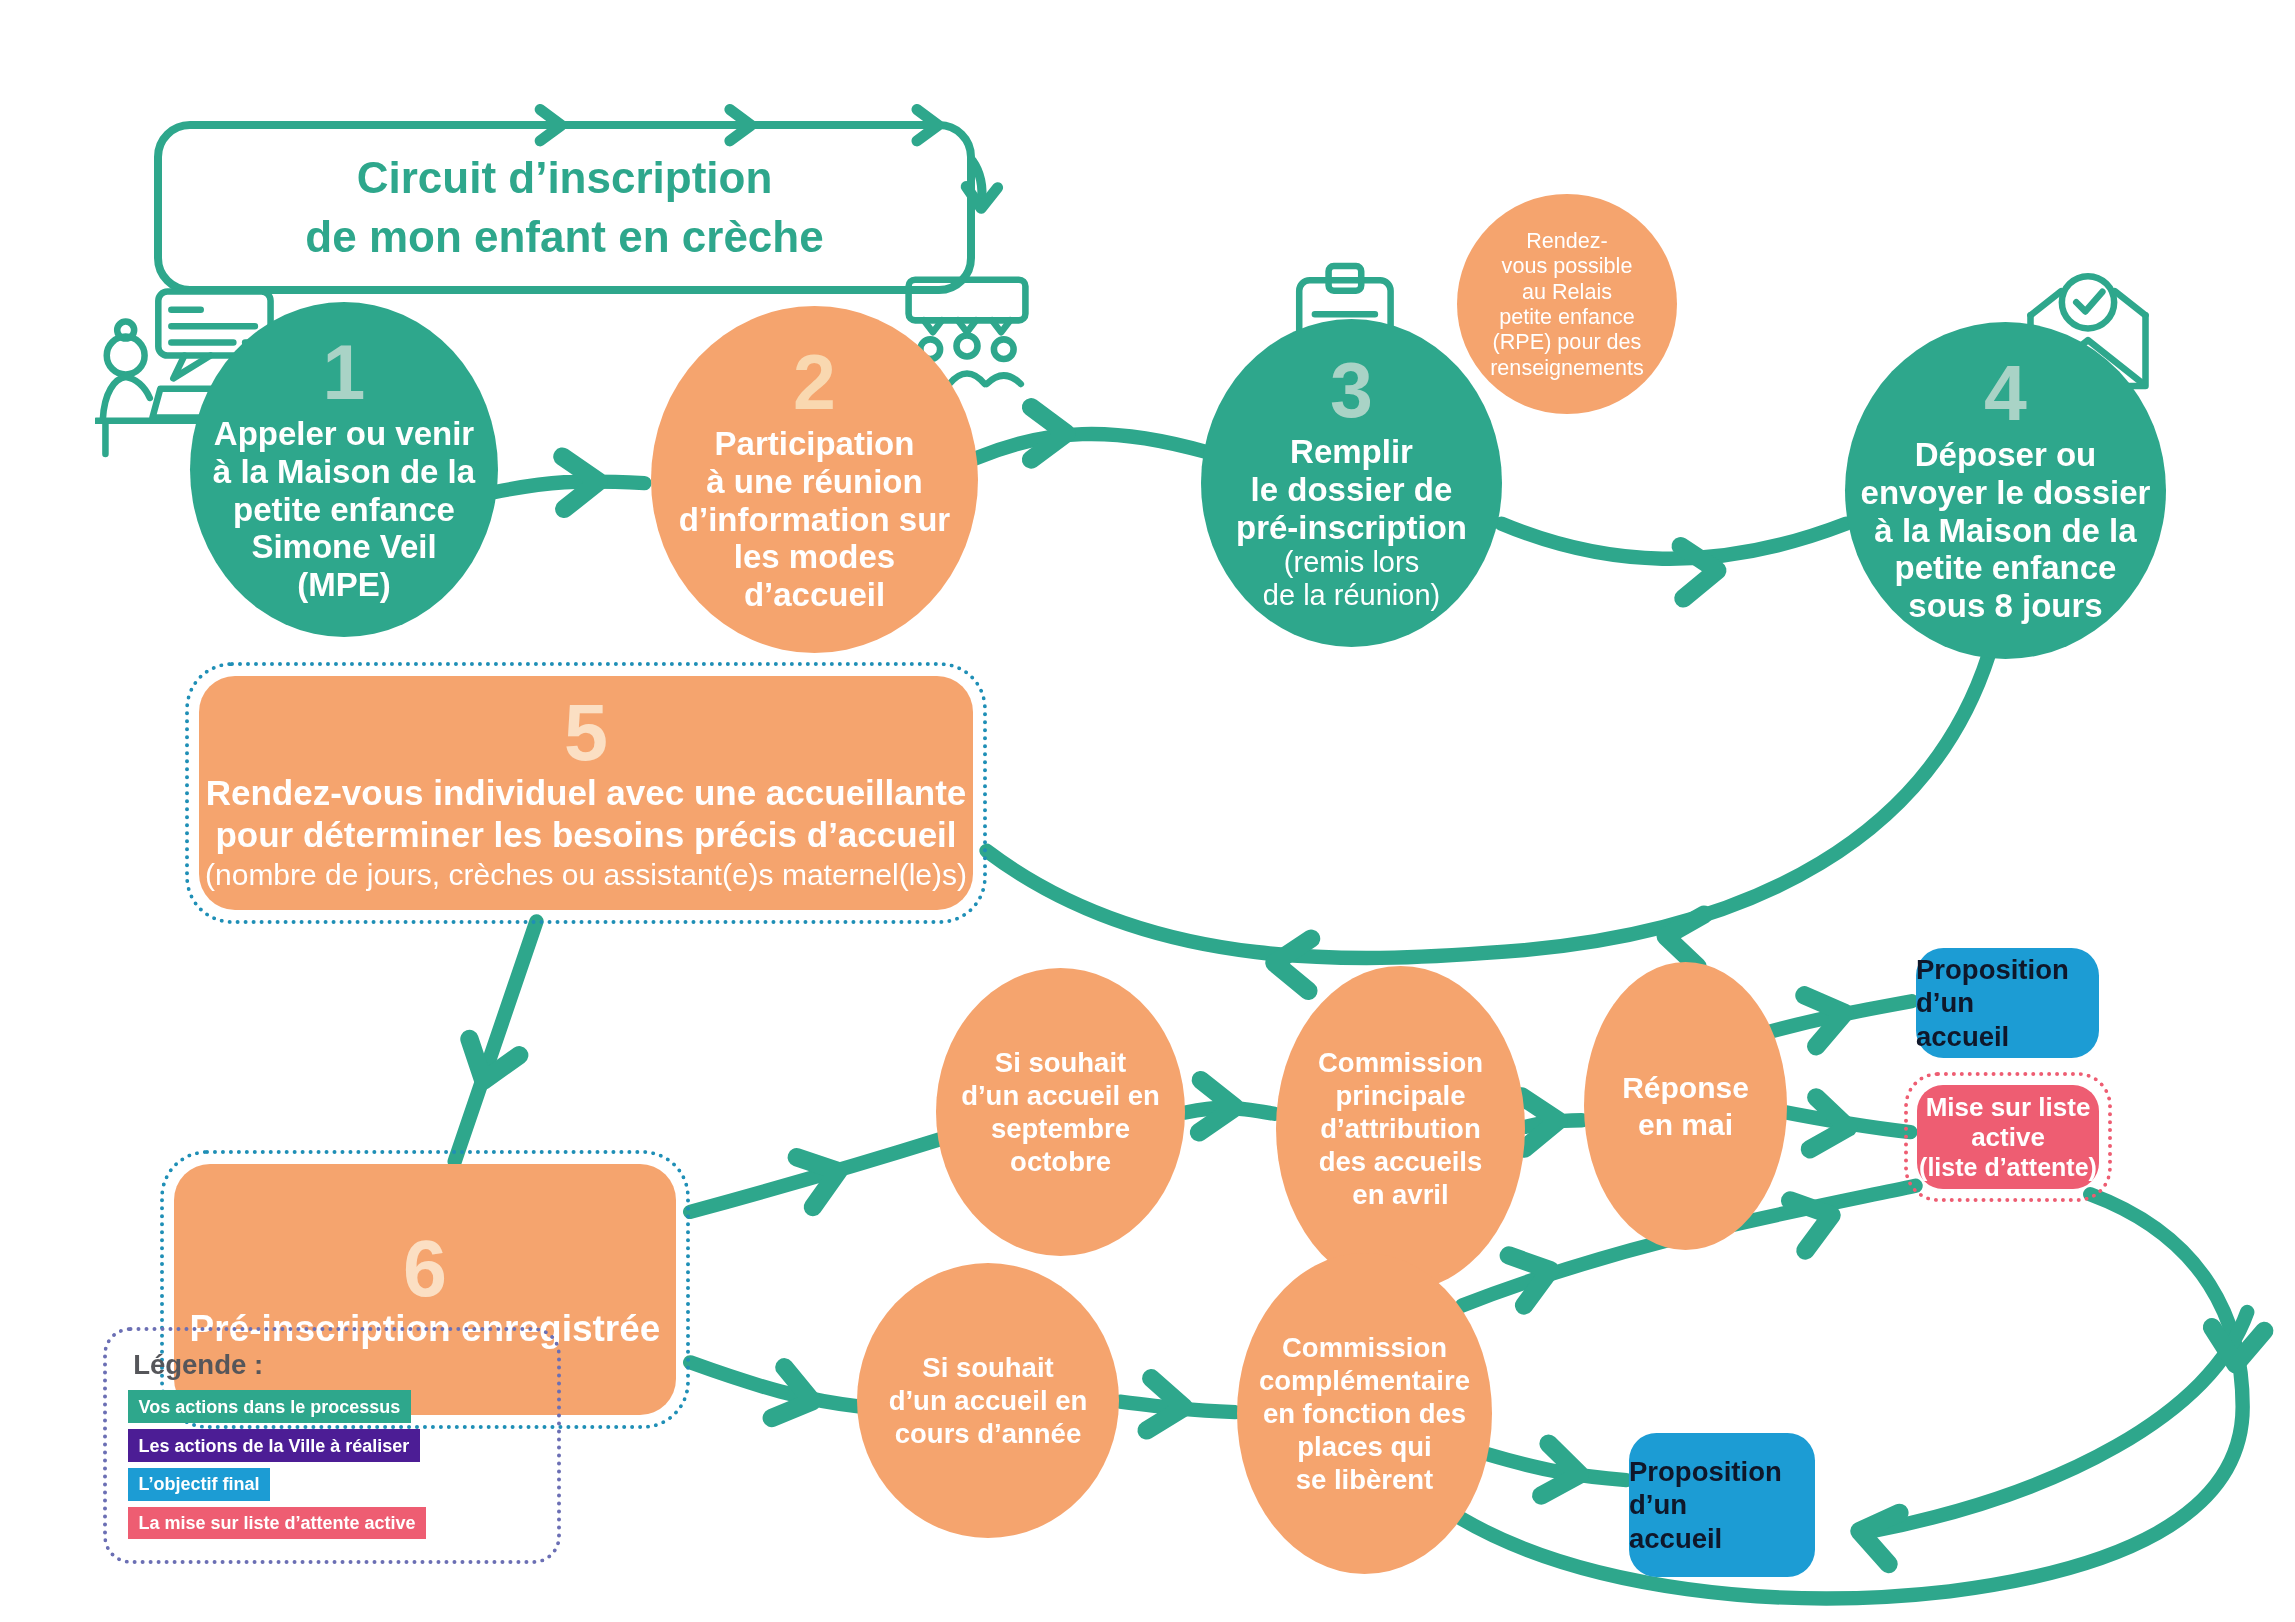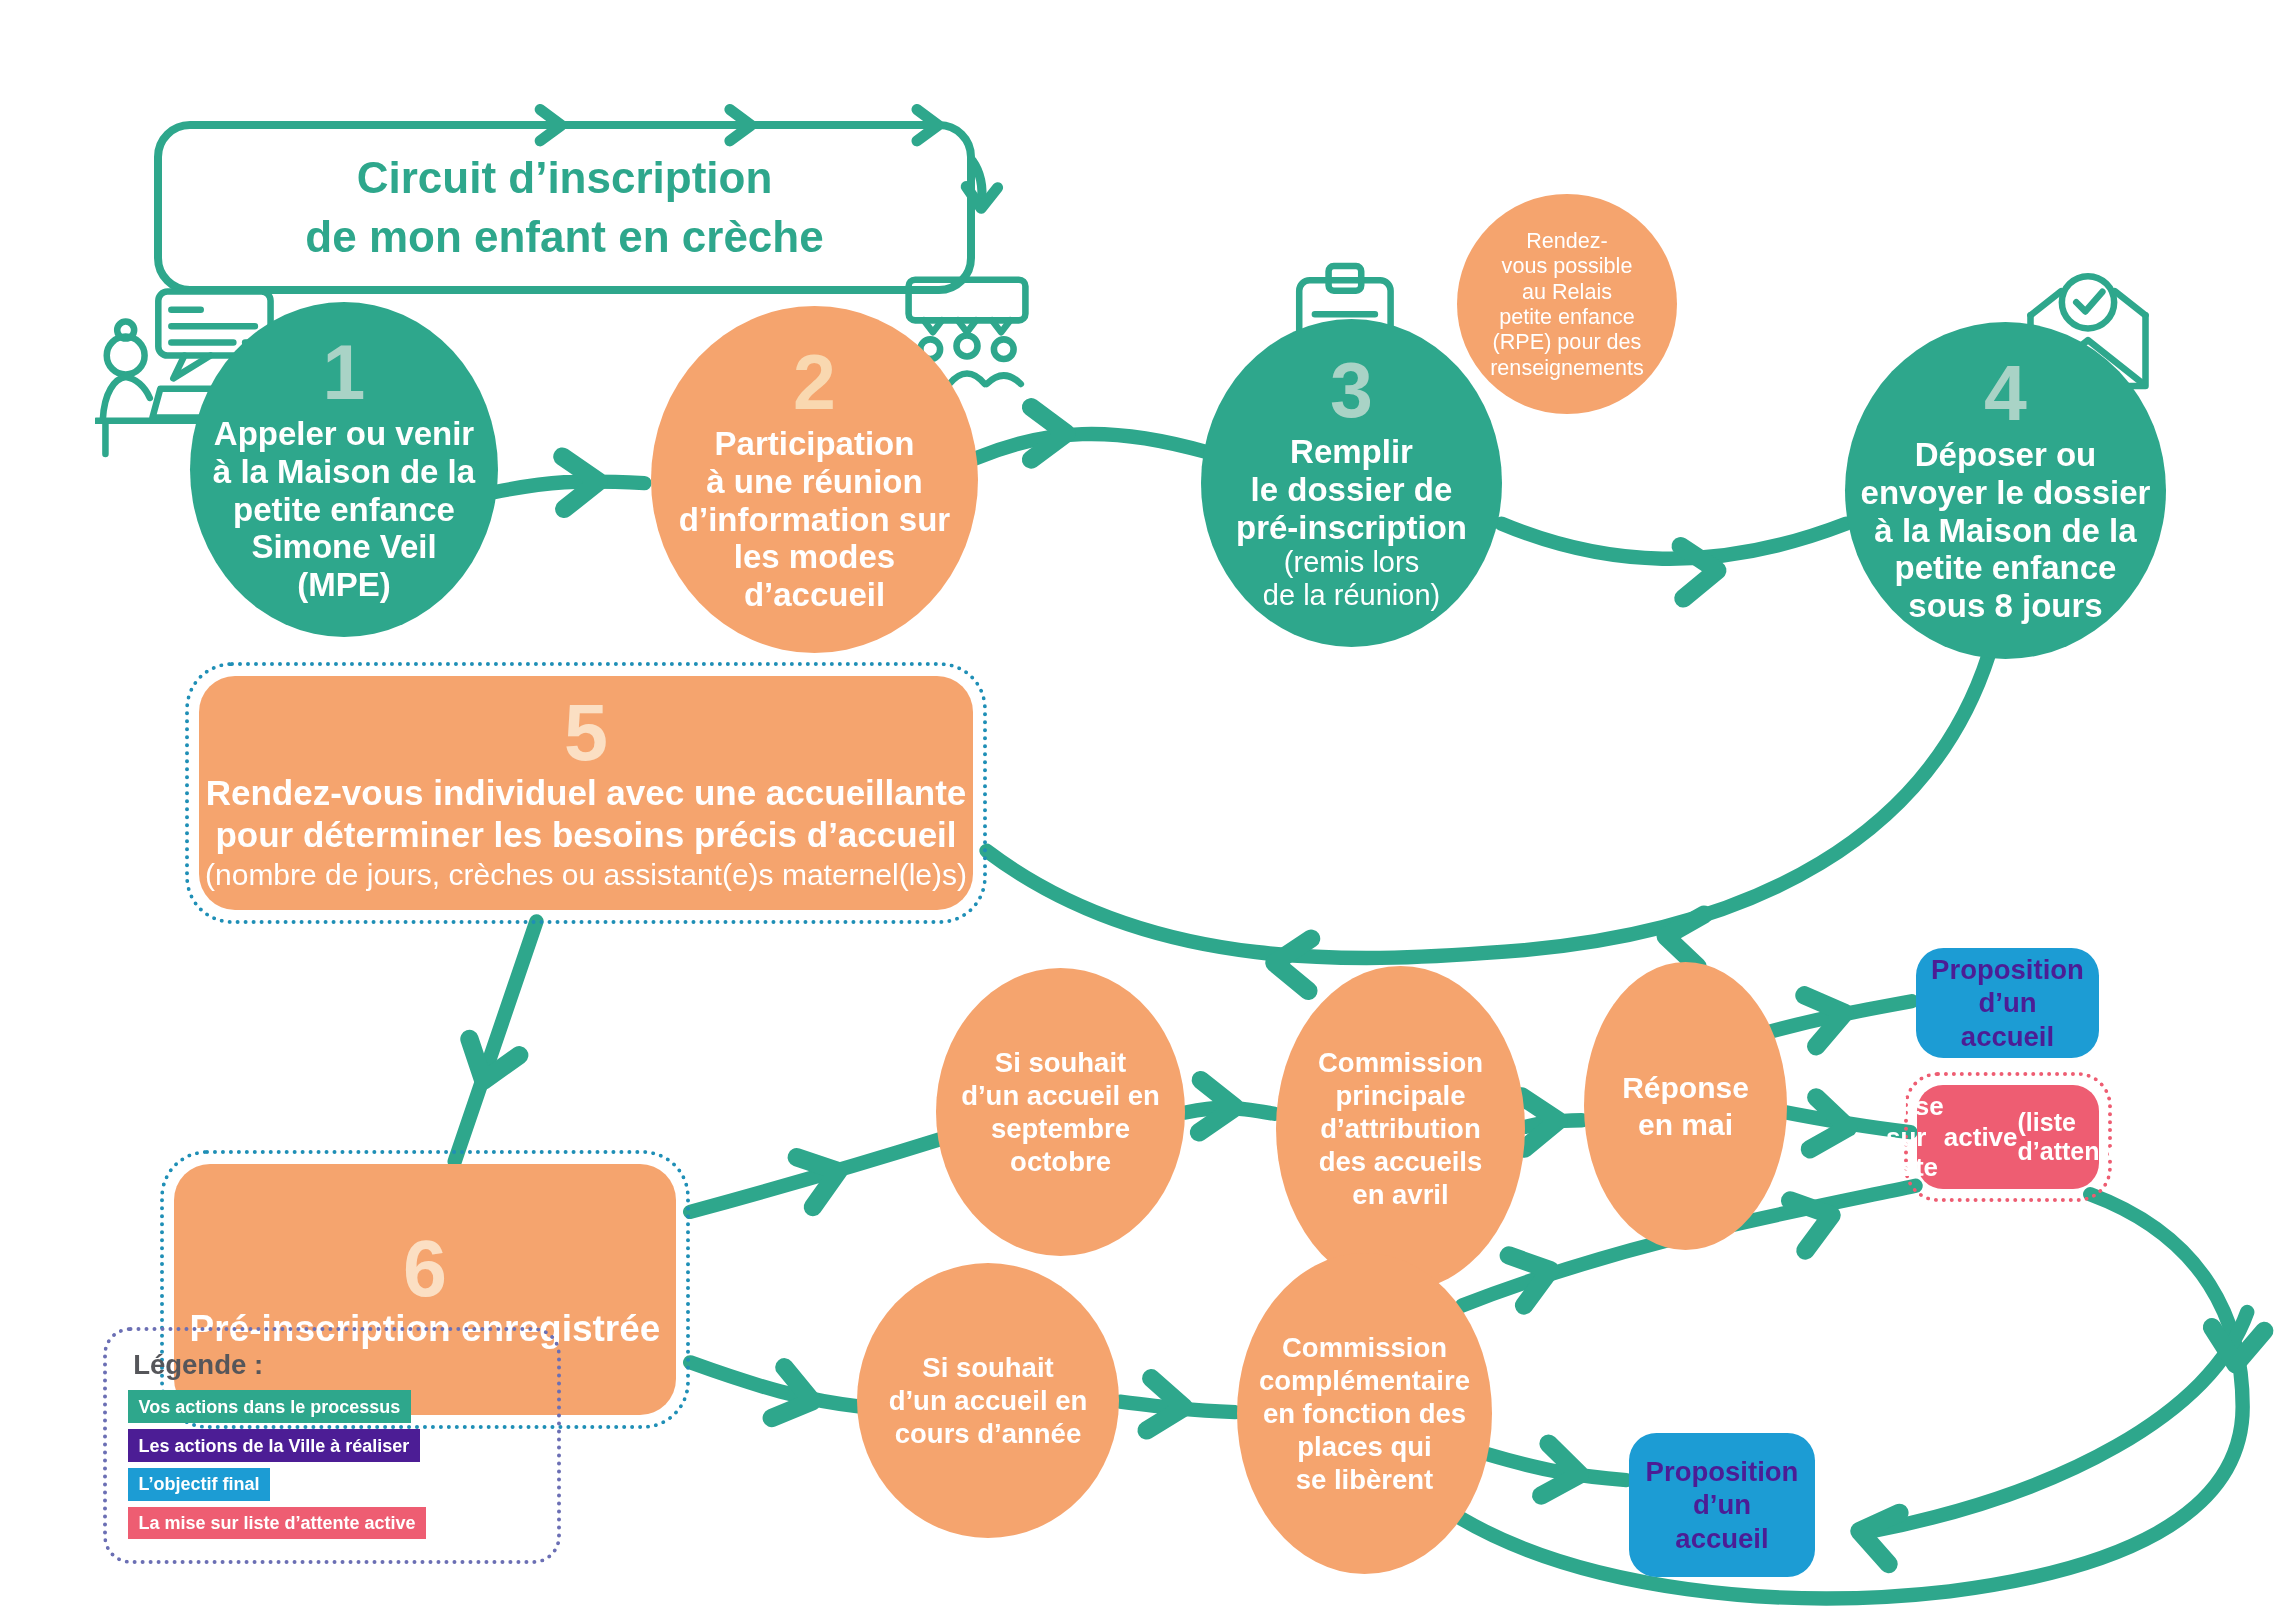--- a/index.html
+++ b/index.html
@@ -23,26 +23,26 @@
   .ellipse .ln{display:block;}
   .ellipse .sub{font-weight:normal;}
   
   .dotbox{position:absolute;border:4.6px dotted #1F8FB6;border-radius:47px;padding:9.8px;z-index:3;box-sizing:border-box;}
   .obox{width:100%;height:100%;background:#F5A46E;border-radius:36px;box-sizing:border-box;
     display:flex;flex-direction:column;align-items:center;justify-content:center;
     text-align:center;color:#fff;font-weight:bold;}
   .obox .num{font-size:79px;line-height:1;color:#FBDFC3;}
   
   .bluebox{position:absolute;background:#1C9CD4;border-radius:27.5px;z-index:3;
-    display:flex;flex-direction:column;align-items:center;justify-content:center;
-    text-align:center;color:#4c1d95;font-weight:bold;font-size:27.5px;line-height:1.22;}
+    display:flex;flex-direction:column;align-items:flex-start;justify-content:center;
+    text-align:center;color:#0f172a;font-weight:bold;font-size:27.5px;line-height:1.22;}
   .pinkwrap{position:absolute;border:4.6px dotted #EE5D72;border-radius:34px;padding:9.2px;z-index:3;box-sizing:border-box;}
   .pinkbox{width:100%;height:100%;background:#EE5D72;border-radius:26px;box-sizing:border-box;
-    display:flex;flex-direction:row;align-items:center;justify-content:center;
-    text-align:left;color:#fff;font-weight:bold;font-size:26px;line-height:1.18;}
+    display:flex;flex-direction:column;align-items:center;justify-content:center;
+    text-align:center;color:#fff;font-weight:bold;font-size:26px;line-height:1.18;}
   .pinkbox .sub{font-weight:bold;font-size:25px;}
   
   .legend{position:absolute;left:103px;top:1327px;width:458px;z-index:3;box-sizing:border-box;
     border:4.6px dotted #6B6FB4;border-radius:27.5px;padding:14.4px 21px;}
   .legend .lgt{color:#55565A;font-weight:bold;font-size:27.5px;margin:3.9px 0 9.2px 5.2px;}
   .chip{display:table;color:#fff;font-weight:bold;font-size:18px;line-height:1;
     padding:7.2px 10.5px;margin:6.5px 0;}
   .c-teal{background:#2EA78C;} .c-orange{background:#4c1d95;}
   .c-blue{background:#1C9CD4;} .c-pink{background:#EE5D72;}
 </style>

